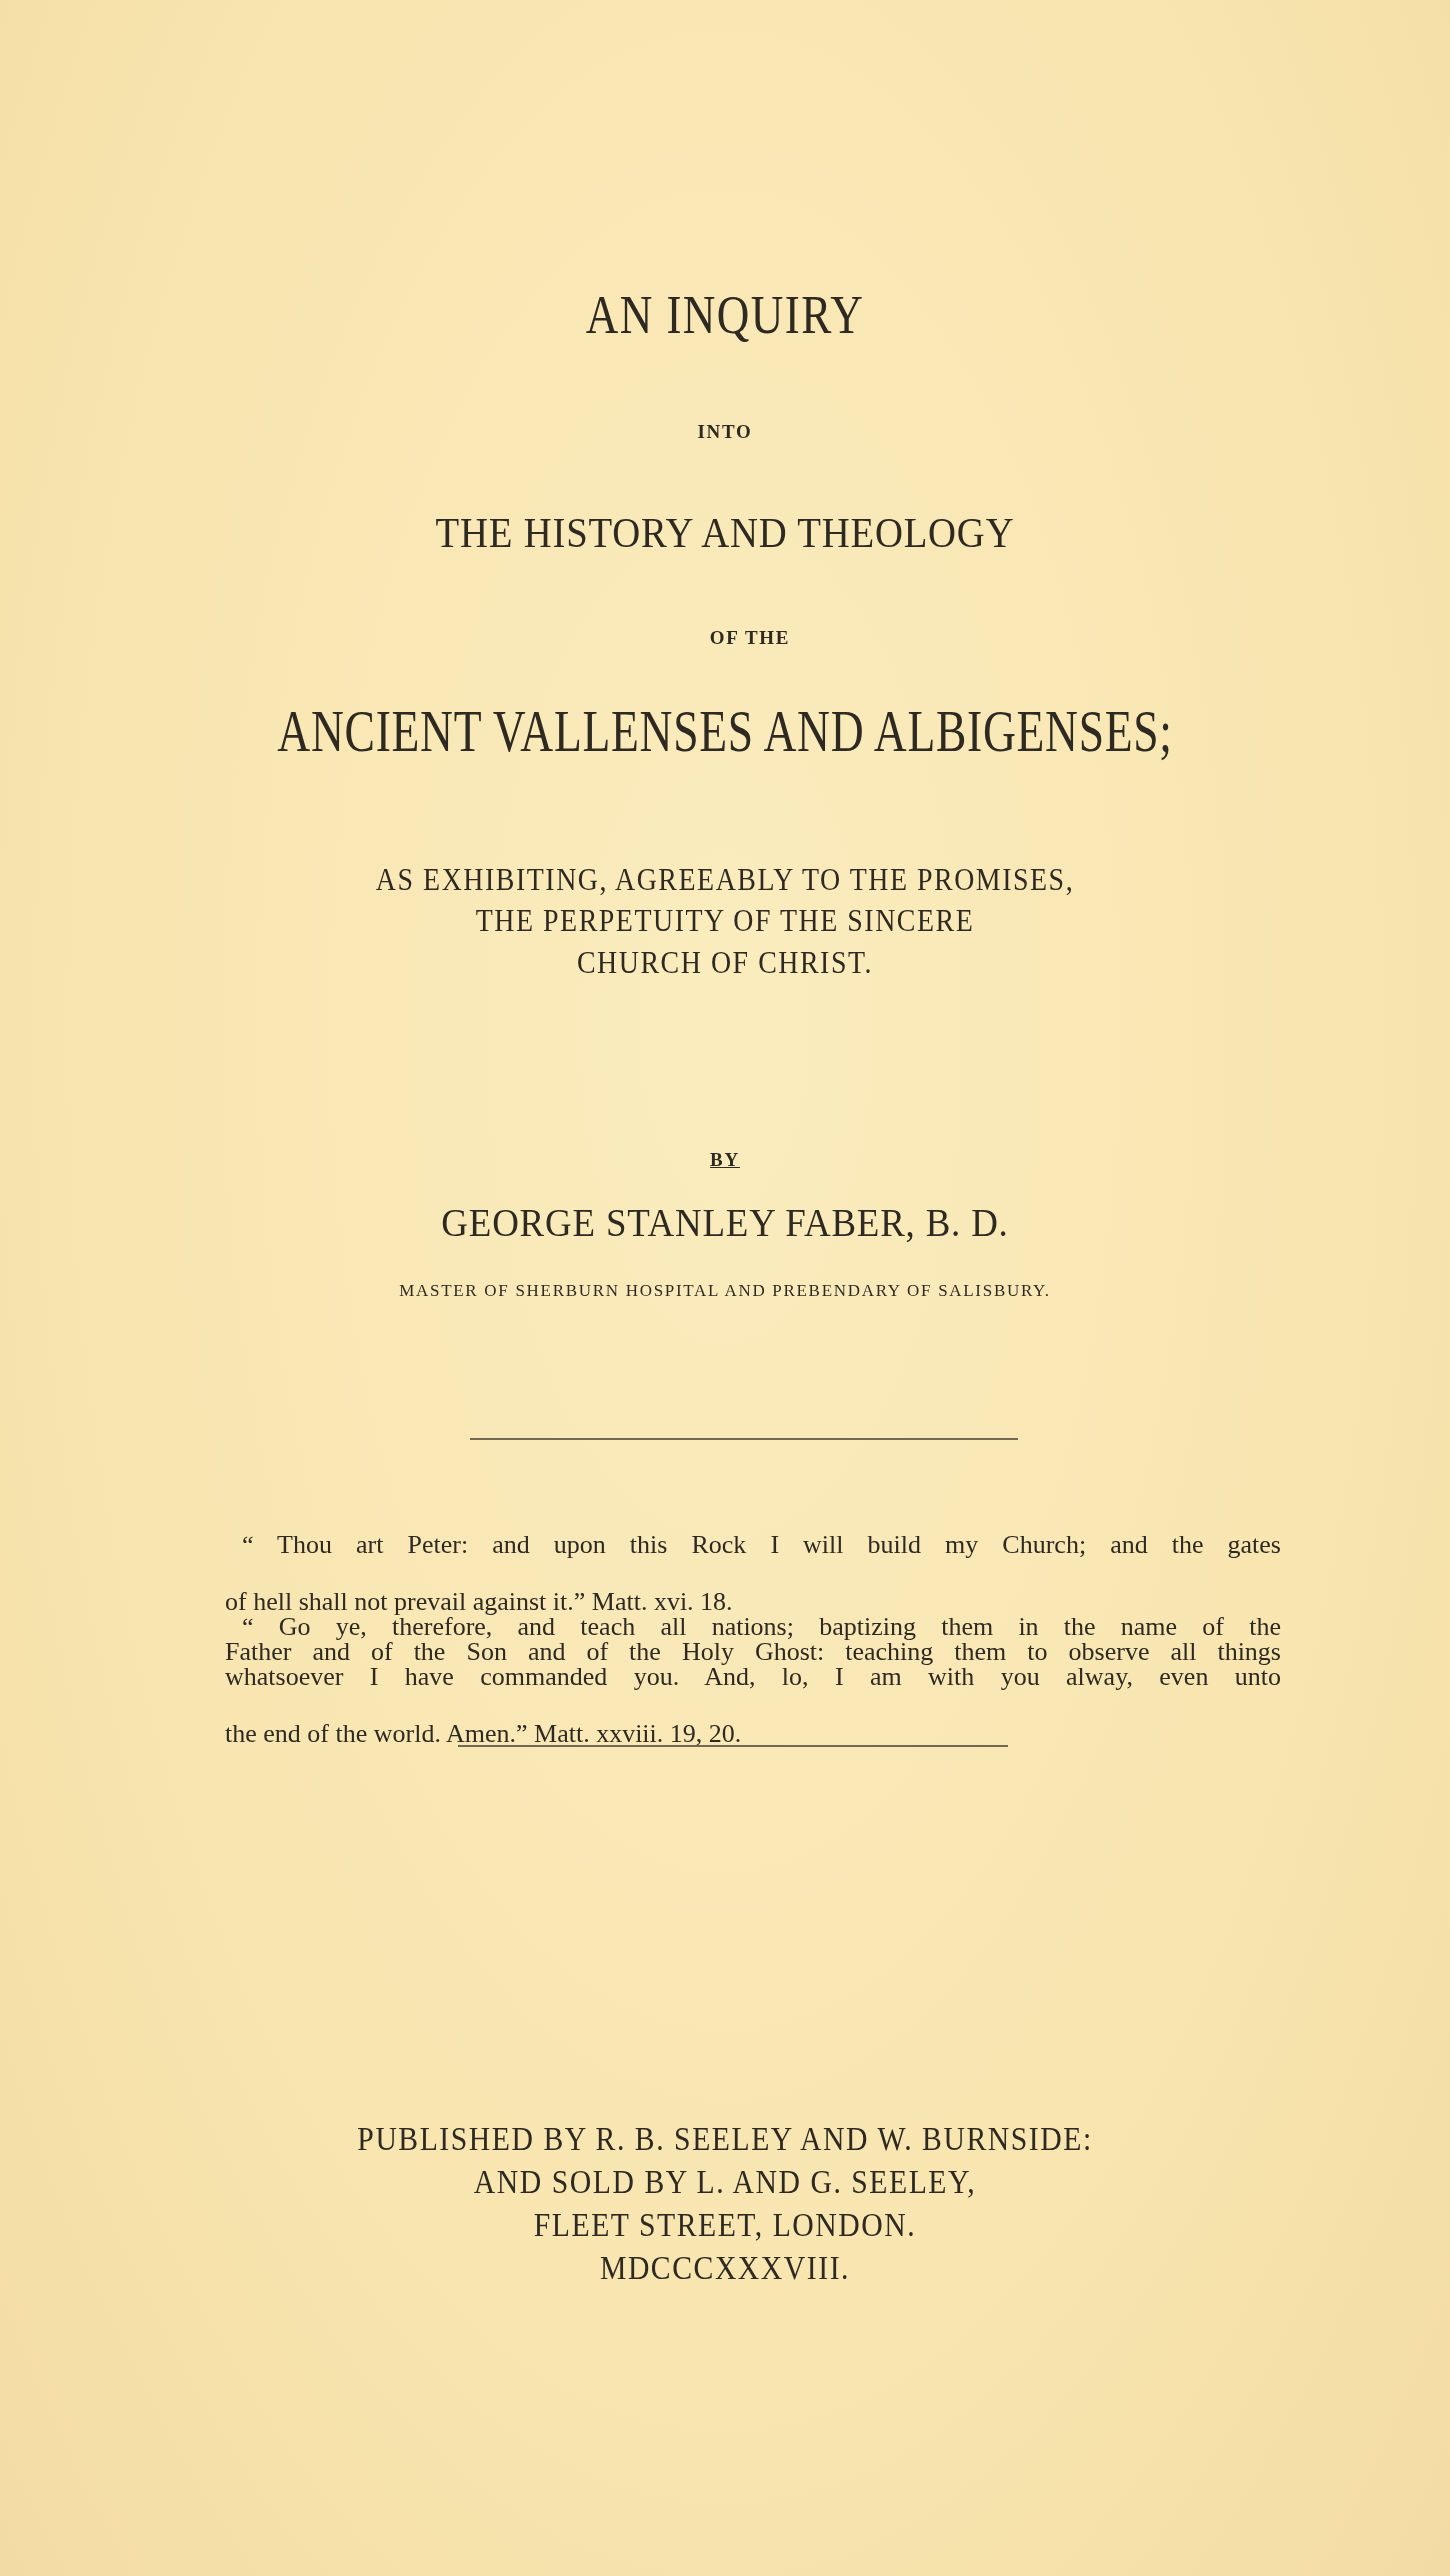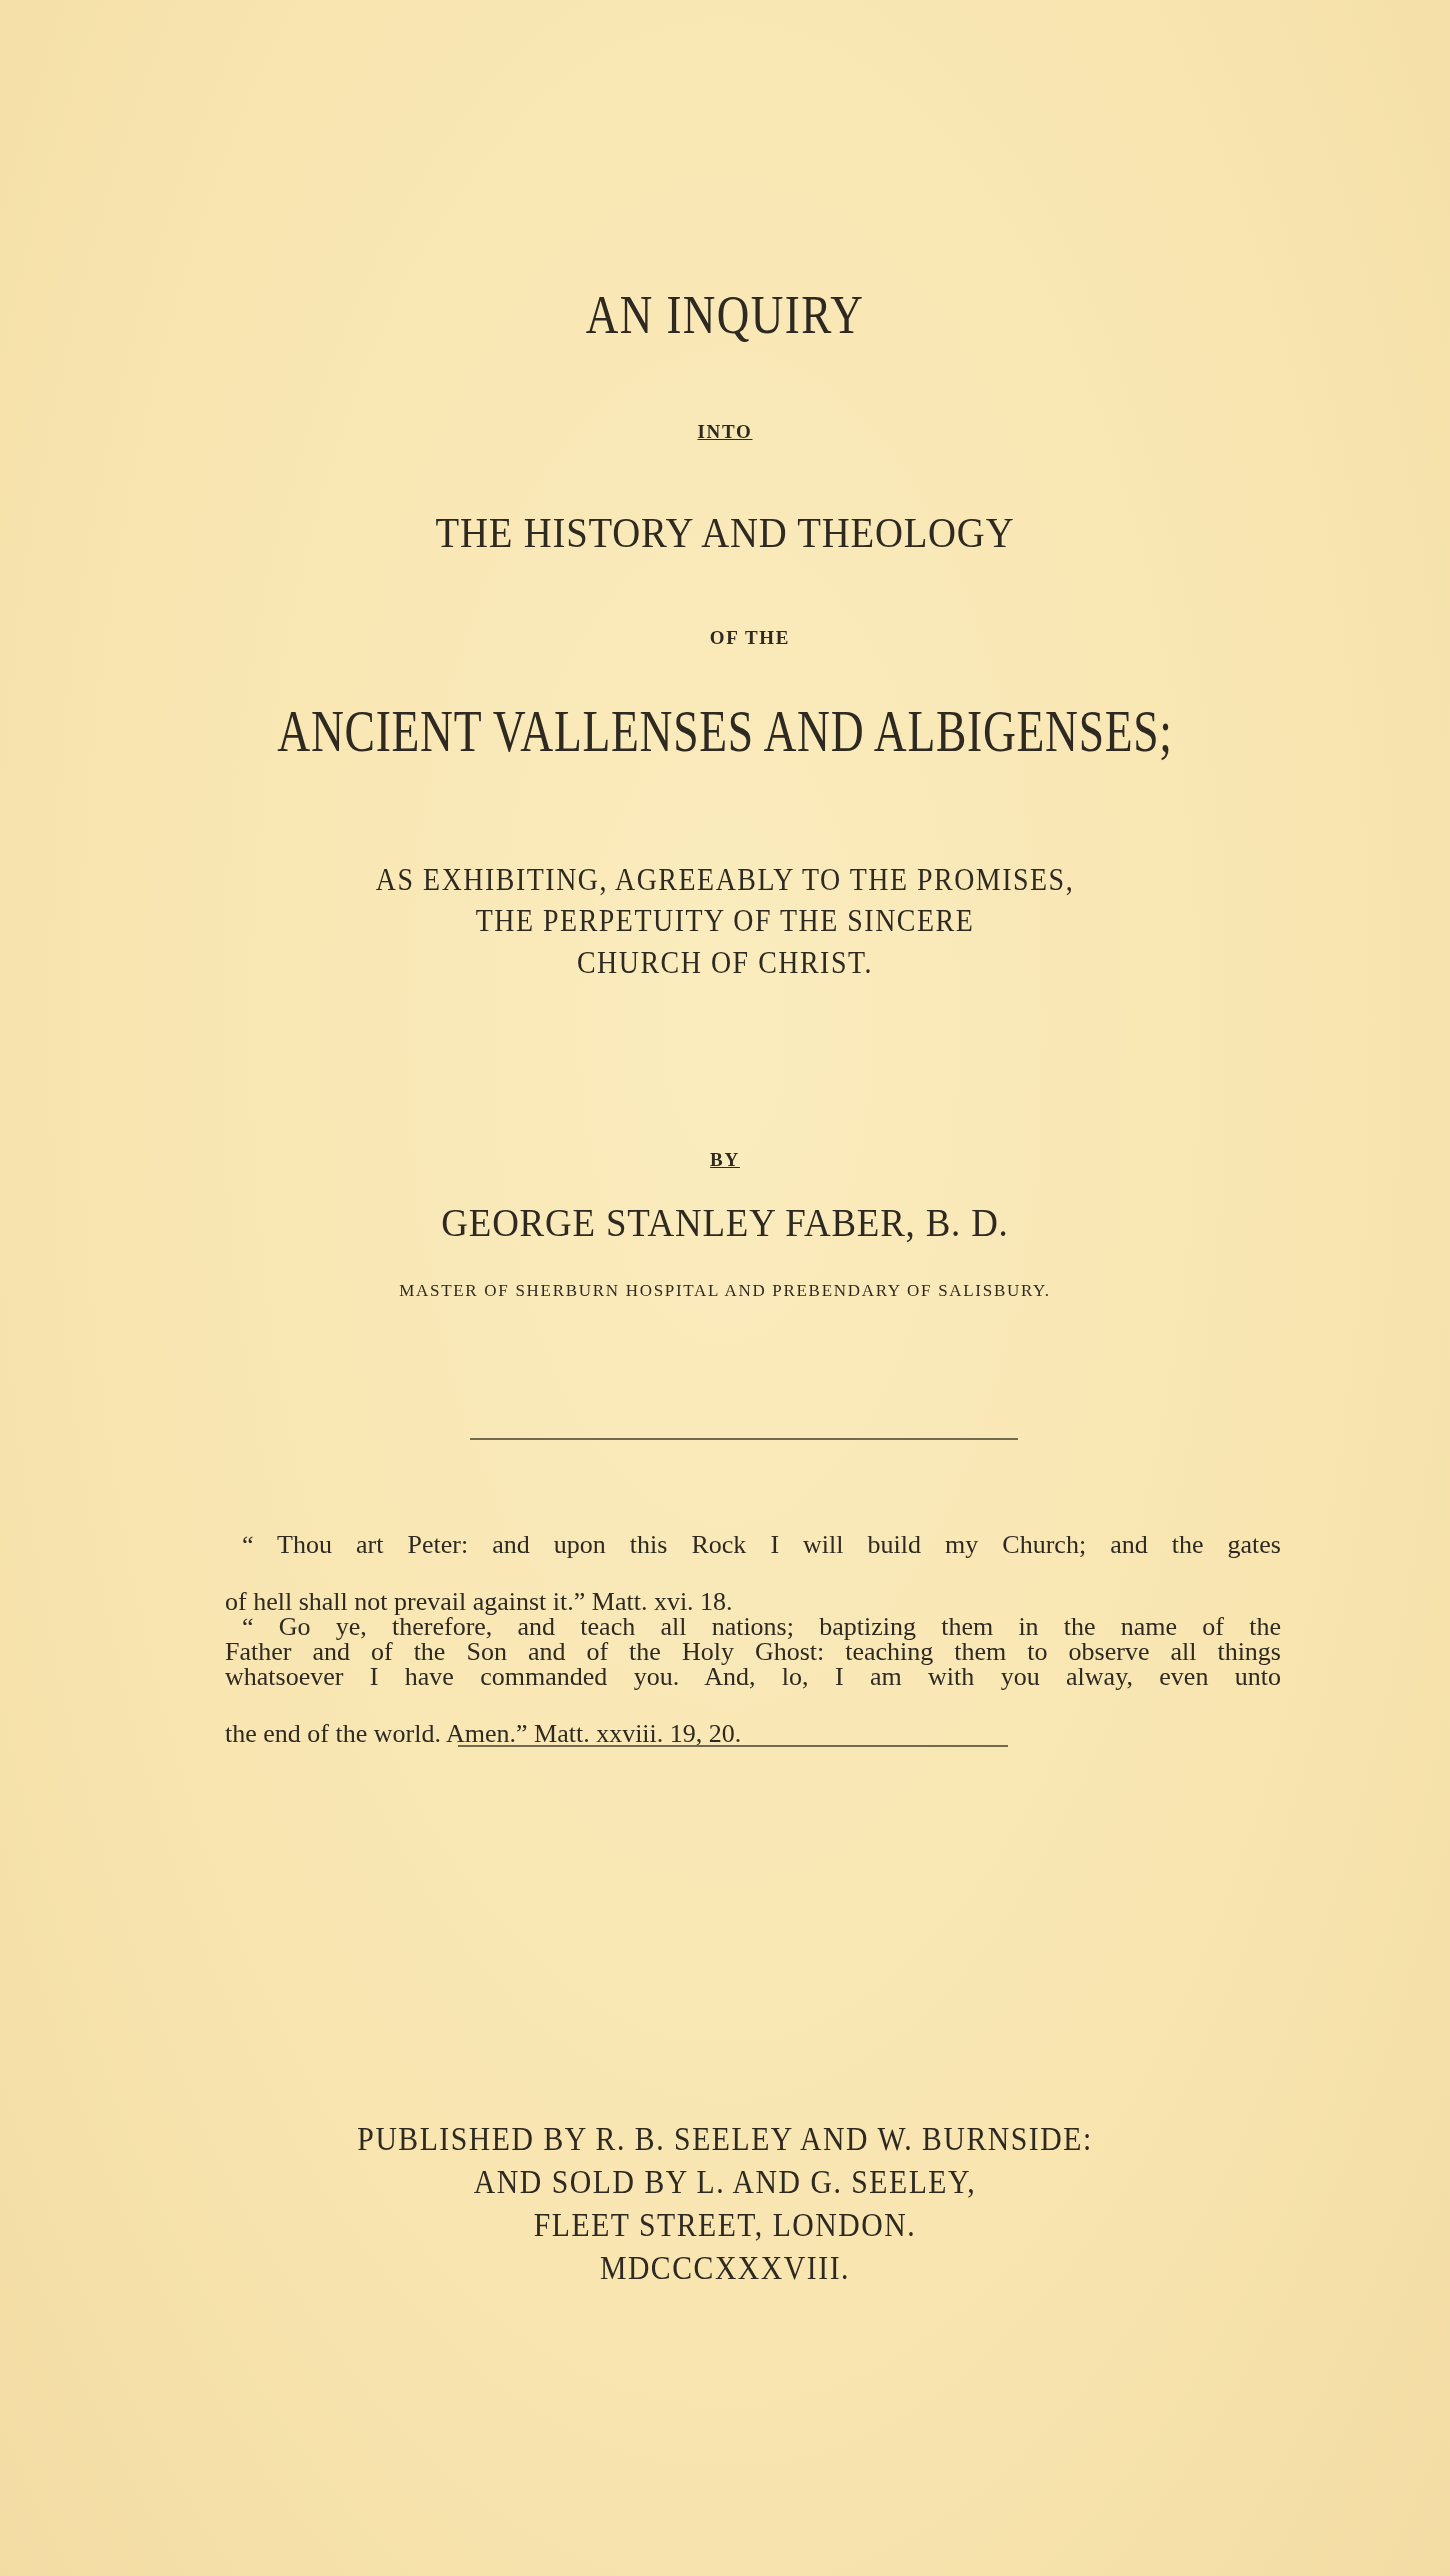--- a/index.html
+++ b/index.html
@@ -30,21 +30,21 @@
   .epigraph p { margin: 0; text-indent: 17px; }
   .epigraph p .ln { display: block; text-align: justify; text-align-last: justify; }
   .epigraph p .ln.last { text-align-last: left; margin-top: 32px; }
 </style>
 </head>
 <body>
 
 <div class="page">
 
   <div class="line t-main" style="top:283px;">AN INQUIRY</div>
-  <div class="line t-small" style="top:421px;text-decoration:underline;">INTO</div>
+  <div class="line t-small" style="top:421px;">INTO</div>
   <div class="line t-history" style="top:508px;">THE HISTORY AND THEOLOGY</div>
   <div class="line t-small" style="top:627px;margin-left:25px;">OF THE</div>
   <div class="line t-ancient" style="top:697px;">ANCIENT VALLENSES AND ALBIGENSES;</div>
 
   <div class="line t-sub" style="top:862px;">AS EXHIBITING, AGREEABLY TO THE PROMISES,</div>
   <div class="line t-sub" style="top:903px;">THE PERPETUITY OF THE SINCERE</div>
   <div class="line t-sub" style="top:945px;">CHURCH OF CHRIST.</div>
 
   <div class="line t-small" style="top:1149px;text-decoration:underline;">BY</div>
   <div class="line t-author" style="top:1198px;">GEORGE STANLEY FABER, B. D.</div>

